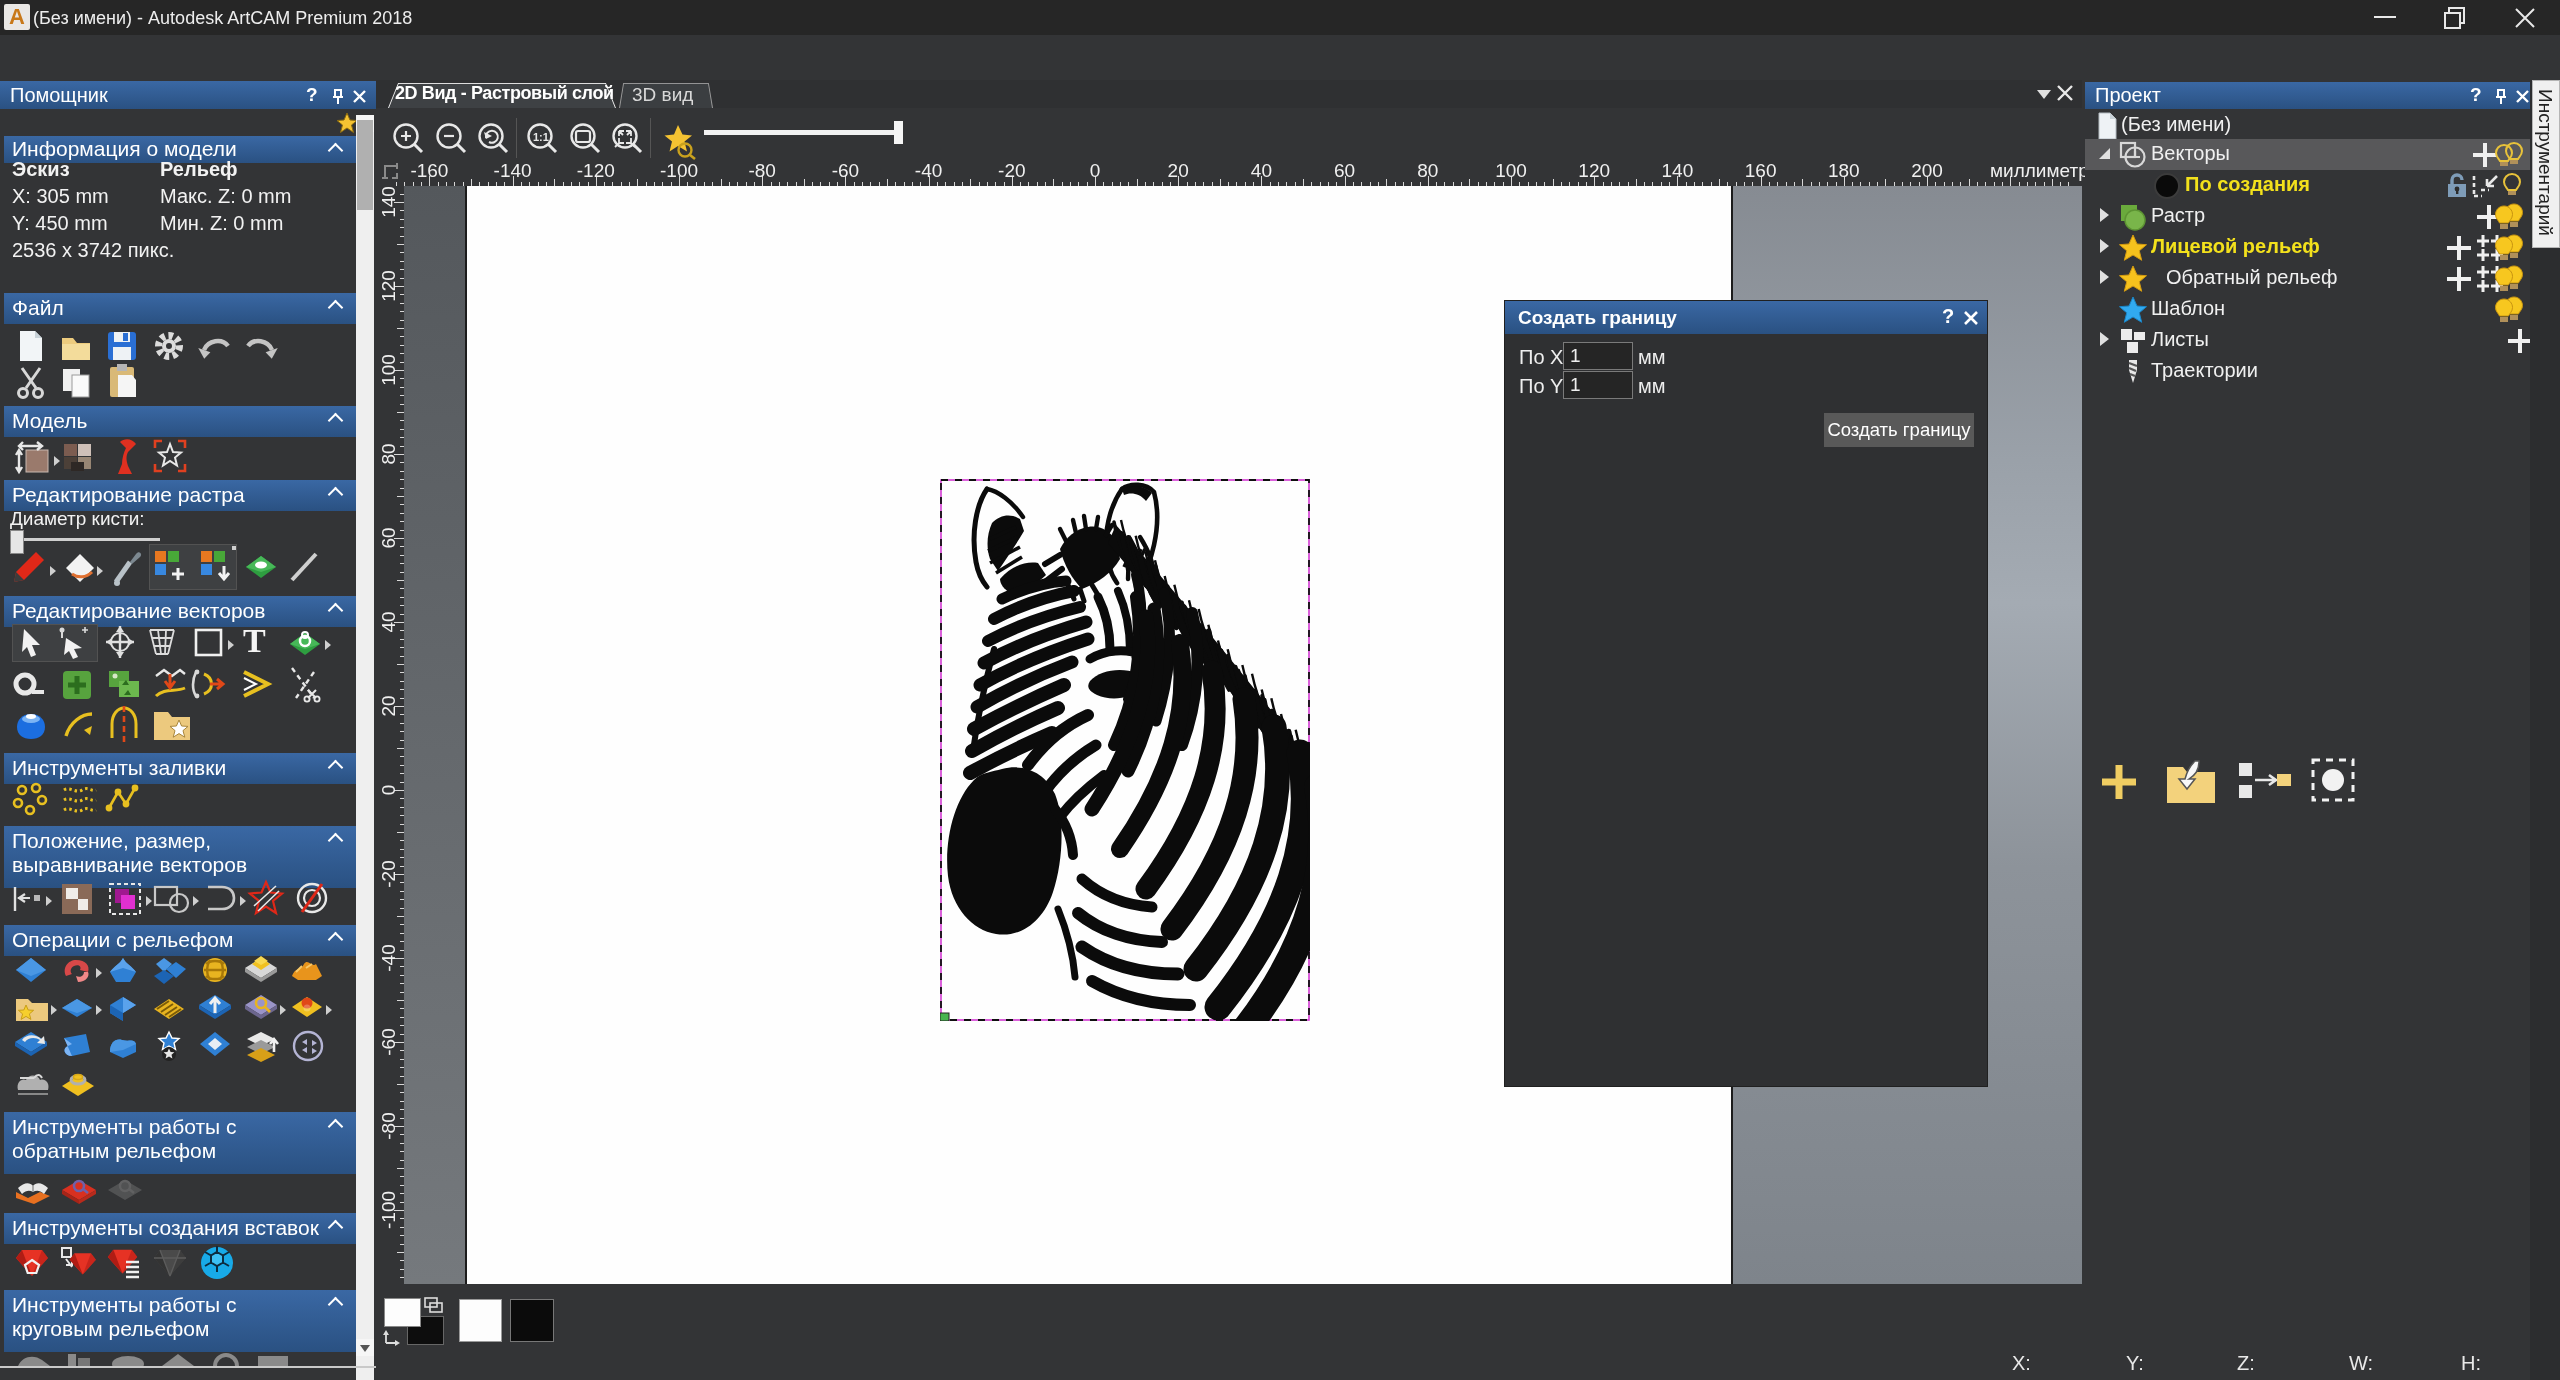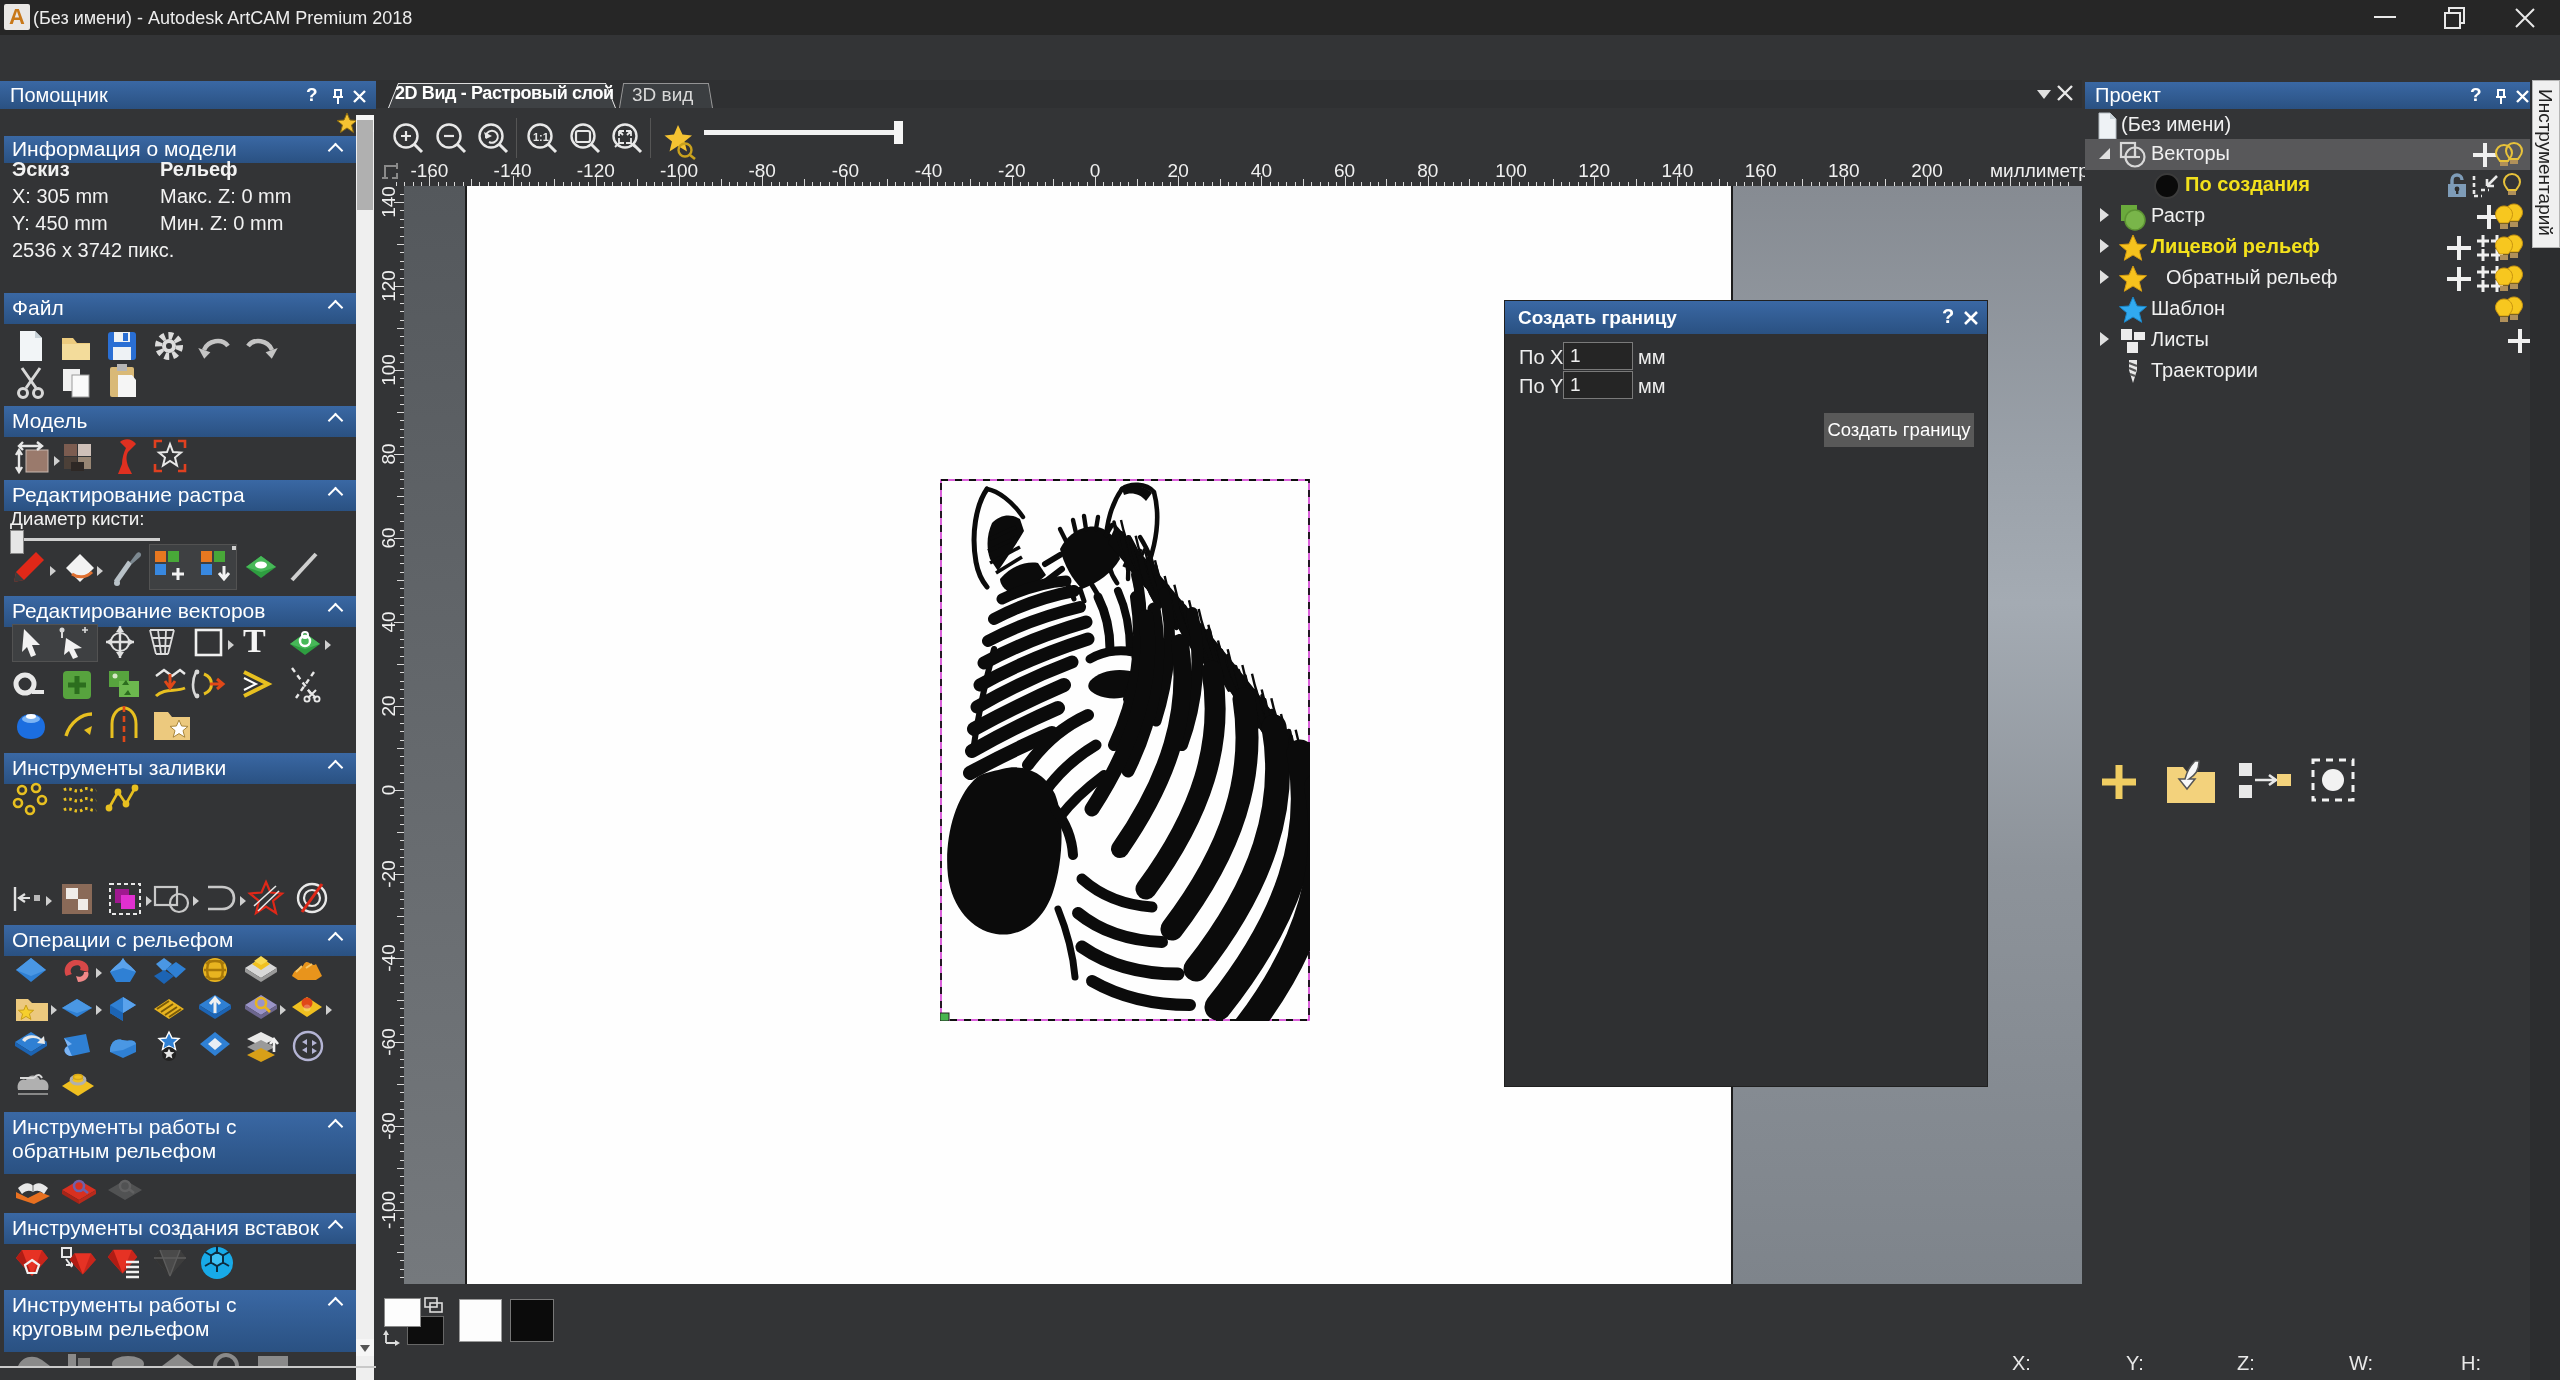--- a/index.html
+++ b/index.html
@@ -84,20 +84,24 @@
     </div>
   <div class="abs w" style="left:10px;top:508px;font-size:19px;">Диаметр кисти:</div>
   <div class="abs" style="left:10px;top:538px;width:150px;height:3px;background:#cfcfcf;"></div>
   <div class="abs" style="left:10px;top:530px;width:14px;height:24px;background:#e6e6e6;border:1px solid #888;"></div>
   <div class="abs hdrblue" style="left:4px;top:596px;width:352px;height:31px;">
       <span class="abs" style="left:8px;top:3px;font-size:21px;">Редактирование векторов</span>
       <span class="chev"></span>
     </div>
   <div class="abs hdrblue" style="left:4px;top:753px;width:352px;height:31px;">
       <span class="abs" style="left:8px;top:3px;font-size:21px;">Инструменты заливки</span>
+      <span class="chev"></span>
+    </div>
+  <div class="abs hdrblue" style="left:4px;top:826px;width:352px;height:62px;">
+      <span class="abs" style="left:8px;top:3px;font-size:21px;">Положение, размер,<br>выравнивание векторов</span>
       <span class="chev"></span>
     </div>
   <div class="abs hdrblue" style="left:4px;top:925px;width:352px;height:31px;">
       <span class="abs" style="left:8px;top:3px;font-size:21px;">Операции с рельефом</span>
       <span class="chev"></span>
     </div>
   <div class="abs hdrblue" style="left:4px;top:1112px;width:352px;height:62px;">
       <span class="abs" style="left:8px;top:3px;font-size:21px;">Инструменты работы с<br>обратным рельефом</span>
       <span class="chev"></span>
     </div>

